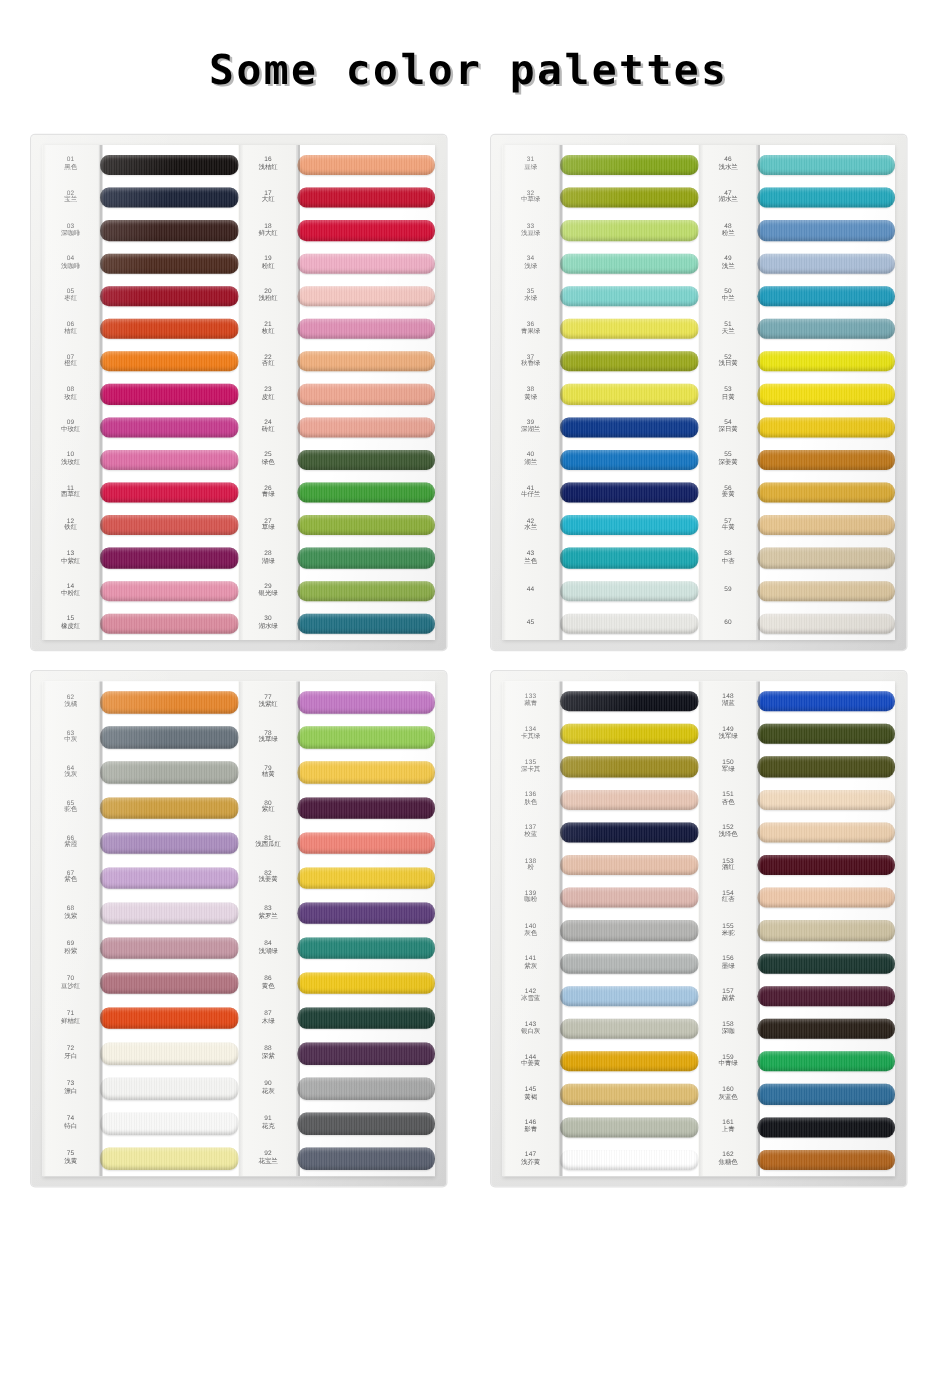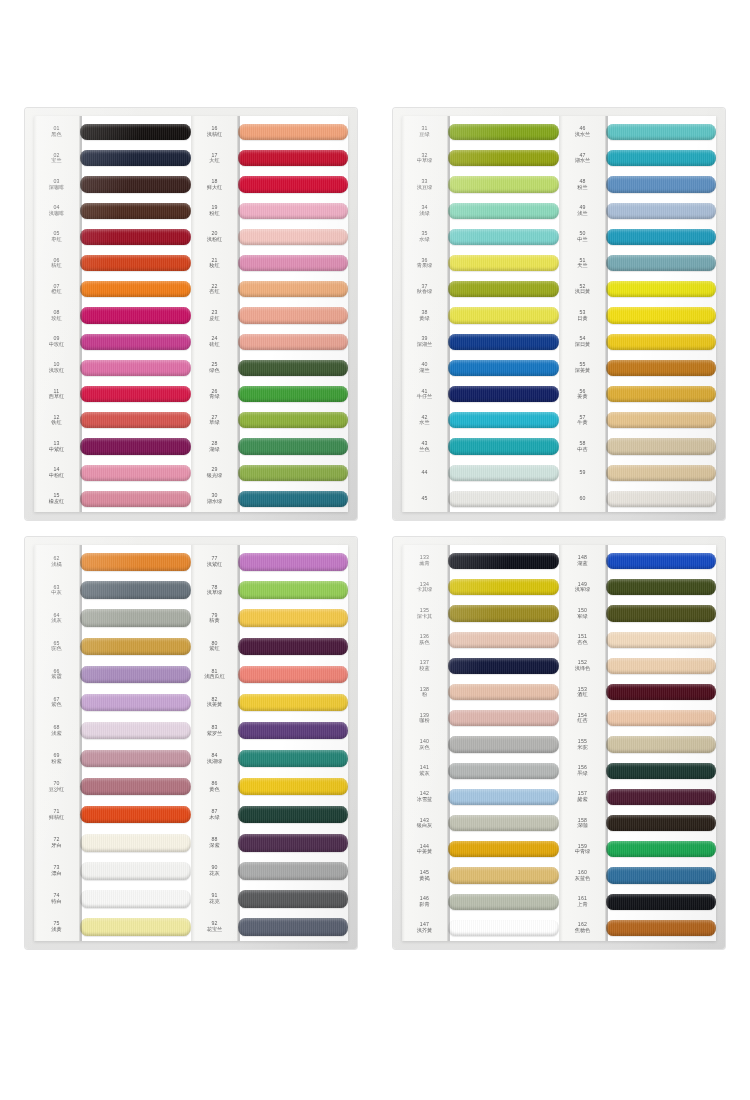--- a/index.html
+++ b/index.html
@@ -149,20 +149,23 @@
        rgba(255,255,255,0.12) 0px, rgba(255,255,255,0.12) 1px,
        rgba(0,0,0,0.05) 1px, rgba(0,0,0,0.05) 2px);
     opacity:.55;
   }
 </style>
 </head>
 <body>
 
 <div id="page">
 
+  <div class="title-wrap">
+    <span class="title">Some color palettes</span>
+  </div>
 
   <div class="grid">
       <div class="panel">
         <div class="card-inner">
           <div class="col">
             <div class="labels">
               <div class="lab">
                 <span class="num">01</span>
                 <span class="name">黑色</span>
               </div>

